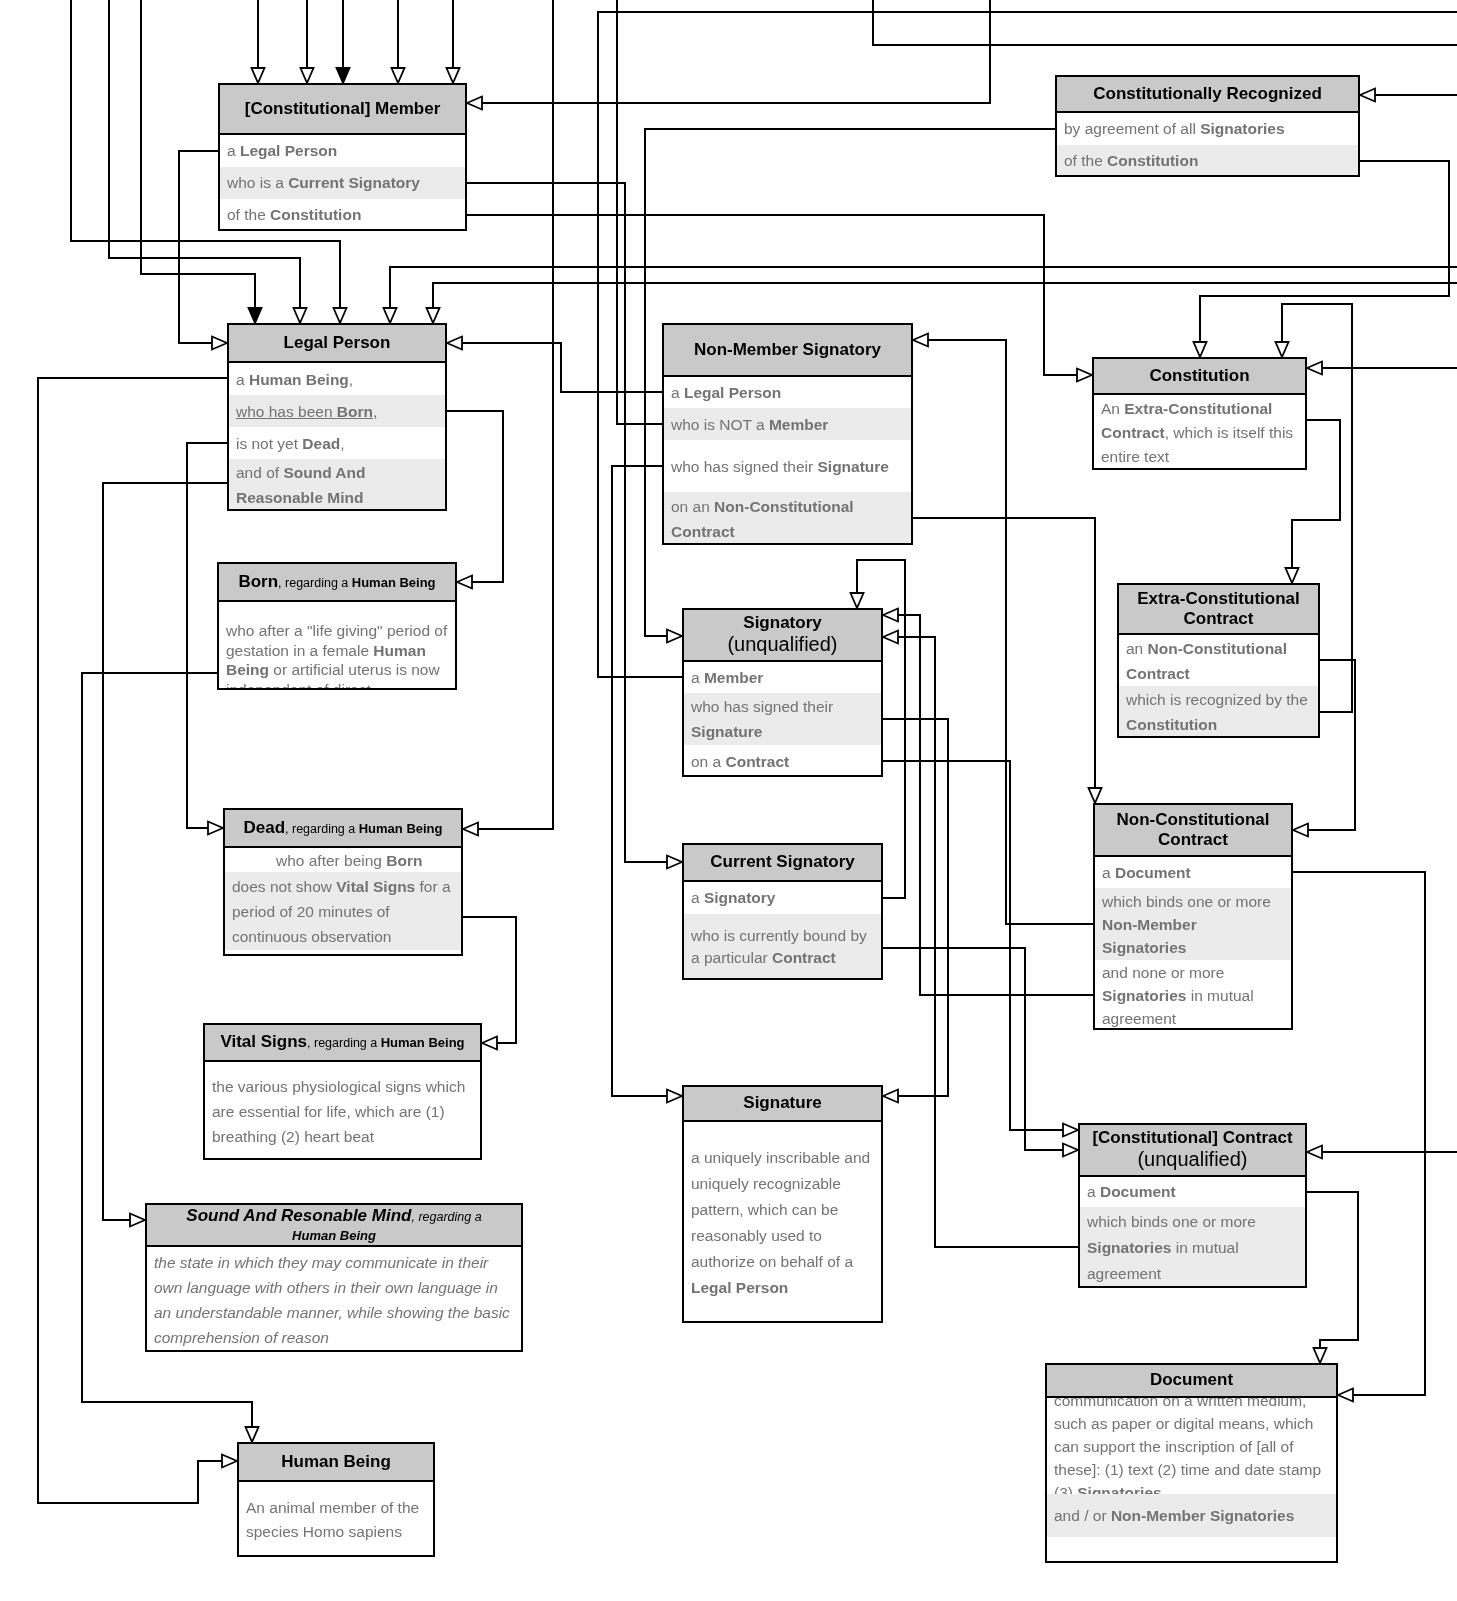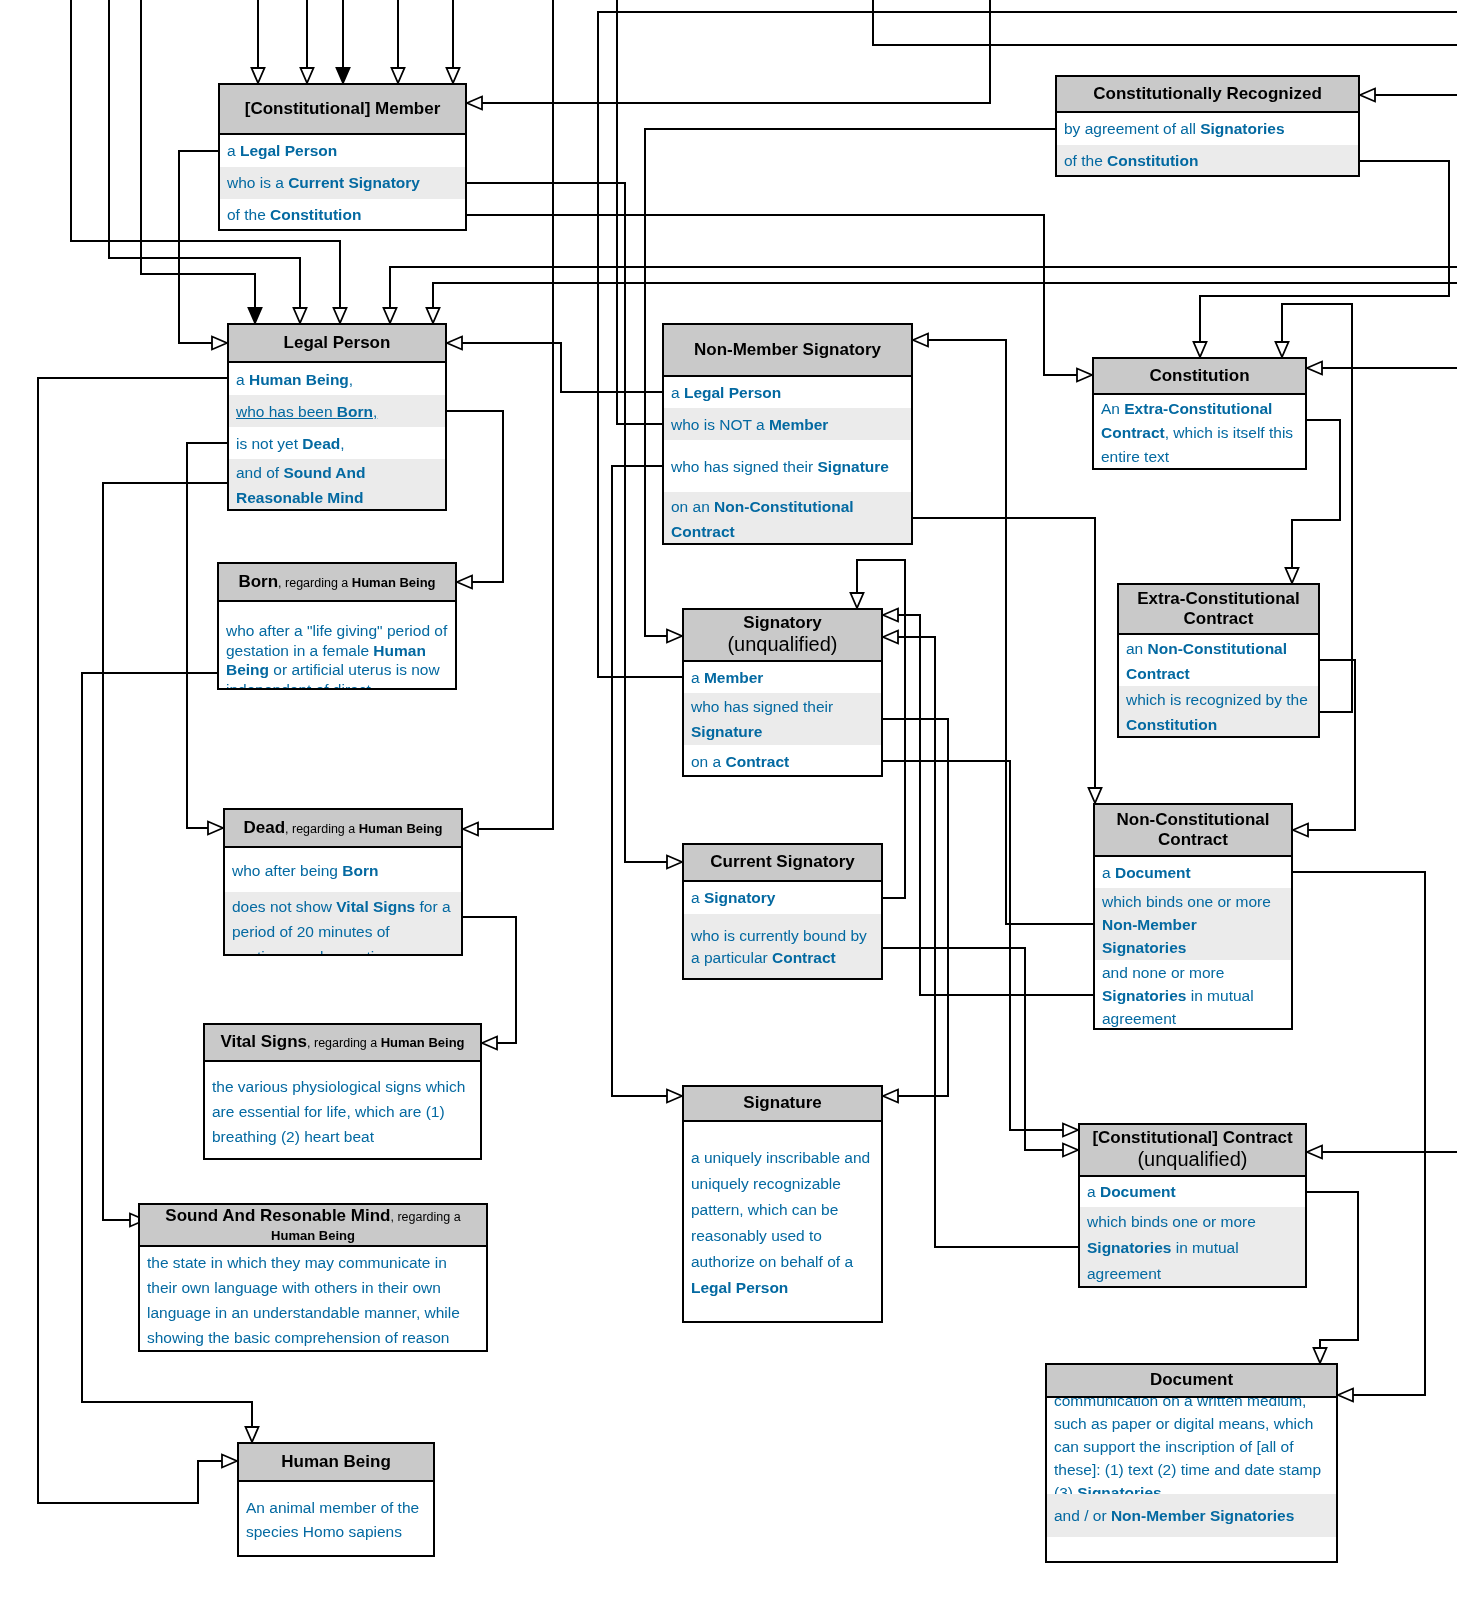--- a/index.html
+++ b/index.html
@@ -5,21 +5,21 @@
   html,body{margin:0;padding:0;background:#fff;}
   #canvas{position:relative;background:#ffffff;overflow:hidden;font-family:"Liberation Sans",sans-serif;}
   #connector-layer{position:absolute;left:0;top:0;z-index:1;}
   .node{position:absolute;background:#ffffff;border:2px solid #000;box-sizing:border-box;overflow:hidden;z-index:2;}
   .node-title{background:#c9c9c9;border-bottom:2px solid #000;display:flex;flex-direction:column;align-items:center;justify-content:center;text-align:center;box-sizing:border-box;padding:1px 4px;line-height:1.18;color:#000;}
   .t1{display:block;}
   .ts-main{font-weight:bold;font-size:17px;}
   .ts-small{font-size:12.5px;}
   .ts-smallb{font-size:13px;font-weight:bold;}
   .t2{font-size:20px;font-weight:normal;}
-  .node-row{display:flex;align-items:center;box-sizing:border-box;padding:1px 7px;font-size:15.5px;color:#0369a1;overflow:hidden;}
+  .node-row{display:flex;align-items:center;box-sizing:border-box;padding:1px 7px;font-size:15.5px;color:#737373;overflow:hidden;}
   .node-row.shade{background:#ebebeb;}
   .node-row b{font-weight:bold;}
 </style>
 </head>
 <body>
 
 <div id="canvas" style="width: 1457px; height: 1601px; background: rgb(255, 255, 255);">
     <svg id="connector-layer" width="1457" height="1601" viewBox="0 0 1457 1601">
       <path d="M258 0 L258 70" fill="none" stroke="#000000" stroke-width="2"></path>
       <polygon points="258,83 251.5,68 264.5,68" fill="#ffffff" stroke="#000000" stroke-width="1.8"></polygon>
@@ -205,21 +205,21 @@
         <span><span>who has signed their </span><b>Signature</b></span>
       </div>
       <div class="node-row" style="height: 32px; line-height: 25px;">
         <span><span>on a </span><b>Contract</b></span>
       </div>
     </div>
     <div class="node" style="left: 223px; top: 808px; width: 240px; height: 148px;">
       <div class="node-title" style="height: 38px;">
         <div class="t1"><span class="ts-main">Dead</span><span class="ts-small">, regarding a </span><span class="ts-smallb">Human Being</span></div>
       </div>
-      <div class="node-row" style="height: 44px; line-height: 25px;">
+      <div class="node-row" style="height: 24px; line-height: 25px; margin-left: 44px;">
         <span><span>who after being </span><b>Born</b></span>
       </div>
       <div class="node-row shade" style="height: 78px; line-height: 25px;">
         <span><span>does not show </span><b>Vital Signs</b><span> for a period of 20 minutes of continuous observation</span></span>
       </div>
     </div>
     <div class="node" style="left: 1093px; top: 803px; width: 200px; height: 227px;">
       <div class="node-title" style="height: 52px;">
         <div class="t1"><span class="ts-main">Non-Constitutional Contract</span></div>
       </div>
@@ -265,21 +265,21 @@
         <div class="t1"><span class="ts-main">[Constitutional] Contract</span></div>
         <div class="t2">(unqualified)</div>
       </div>
       <div class="node-row" style="height: 30px; line-height: 26px;">
         <span><span>a </span><b>Document</b></span>
       </div>
       <div class="node-row shade" style="height: 81px; line-height: 26px;">
         <span><span>which binds one or more </span><b>Signatories</b><span> in mutual agreement</span></span>
       </div>
     </div>
-    <div class="node" style="left: 138px; top: 1203px; width: 350px; height: 149px;">
+    <div class="node" style="left: 145px; top: 1203px; width: 378px; height: 149px; font-style: italic;">
       <div class="node-title" style="height: 42px;">
         <div class="t1"><span class="ts-main">Sound And Resonable Mind</span><span class="ts-small">, regarding a </span><br><span class="ts-smallb">Human Being</span></div>
       </div>
       <div class="node-row" style="height: 105px; line-height: 25px;">
         <span><span>the state in which they may communicate in their own language with others in their own language in an understandable manner, while showing the basic comprehension of reason</span></span>
       </div>
     </div>
     <div class="node" style="left: 237px; top: 1442px; width: 198px; height: 115px;">
       <div class="node-title" style="height: 38px;">
         <div class="t1"><span class="ts-main">Human Being</span></div>

